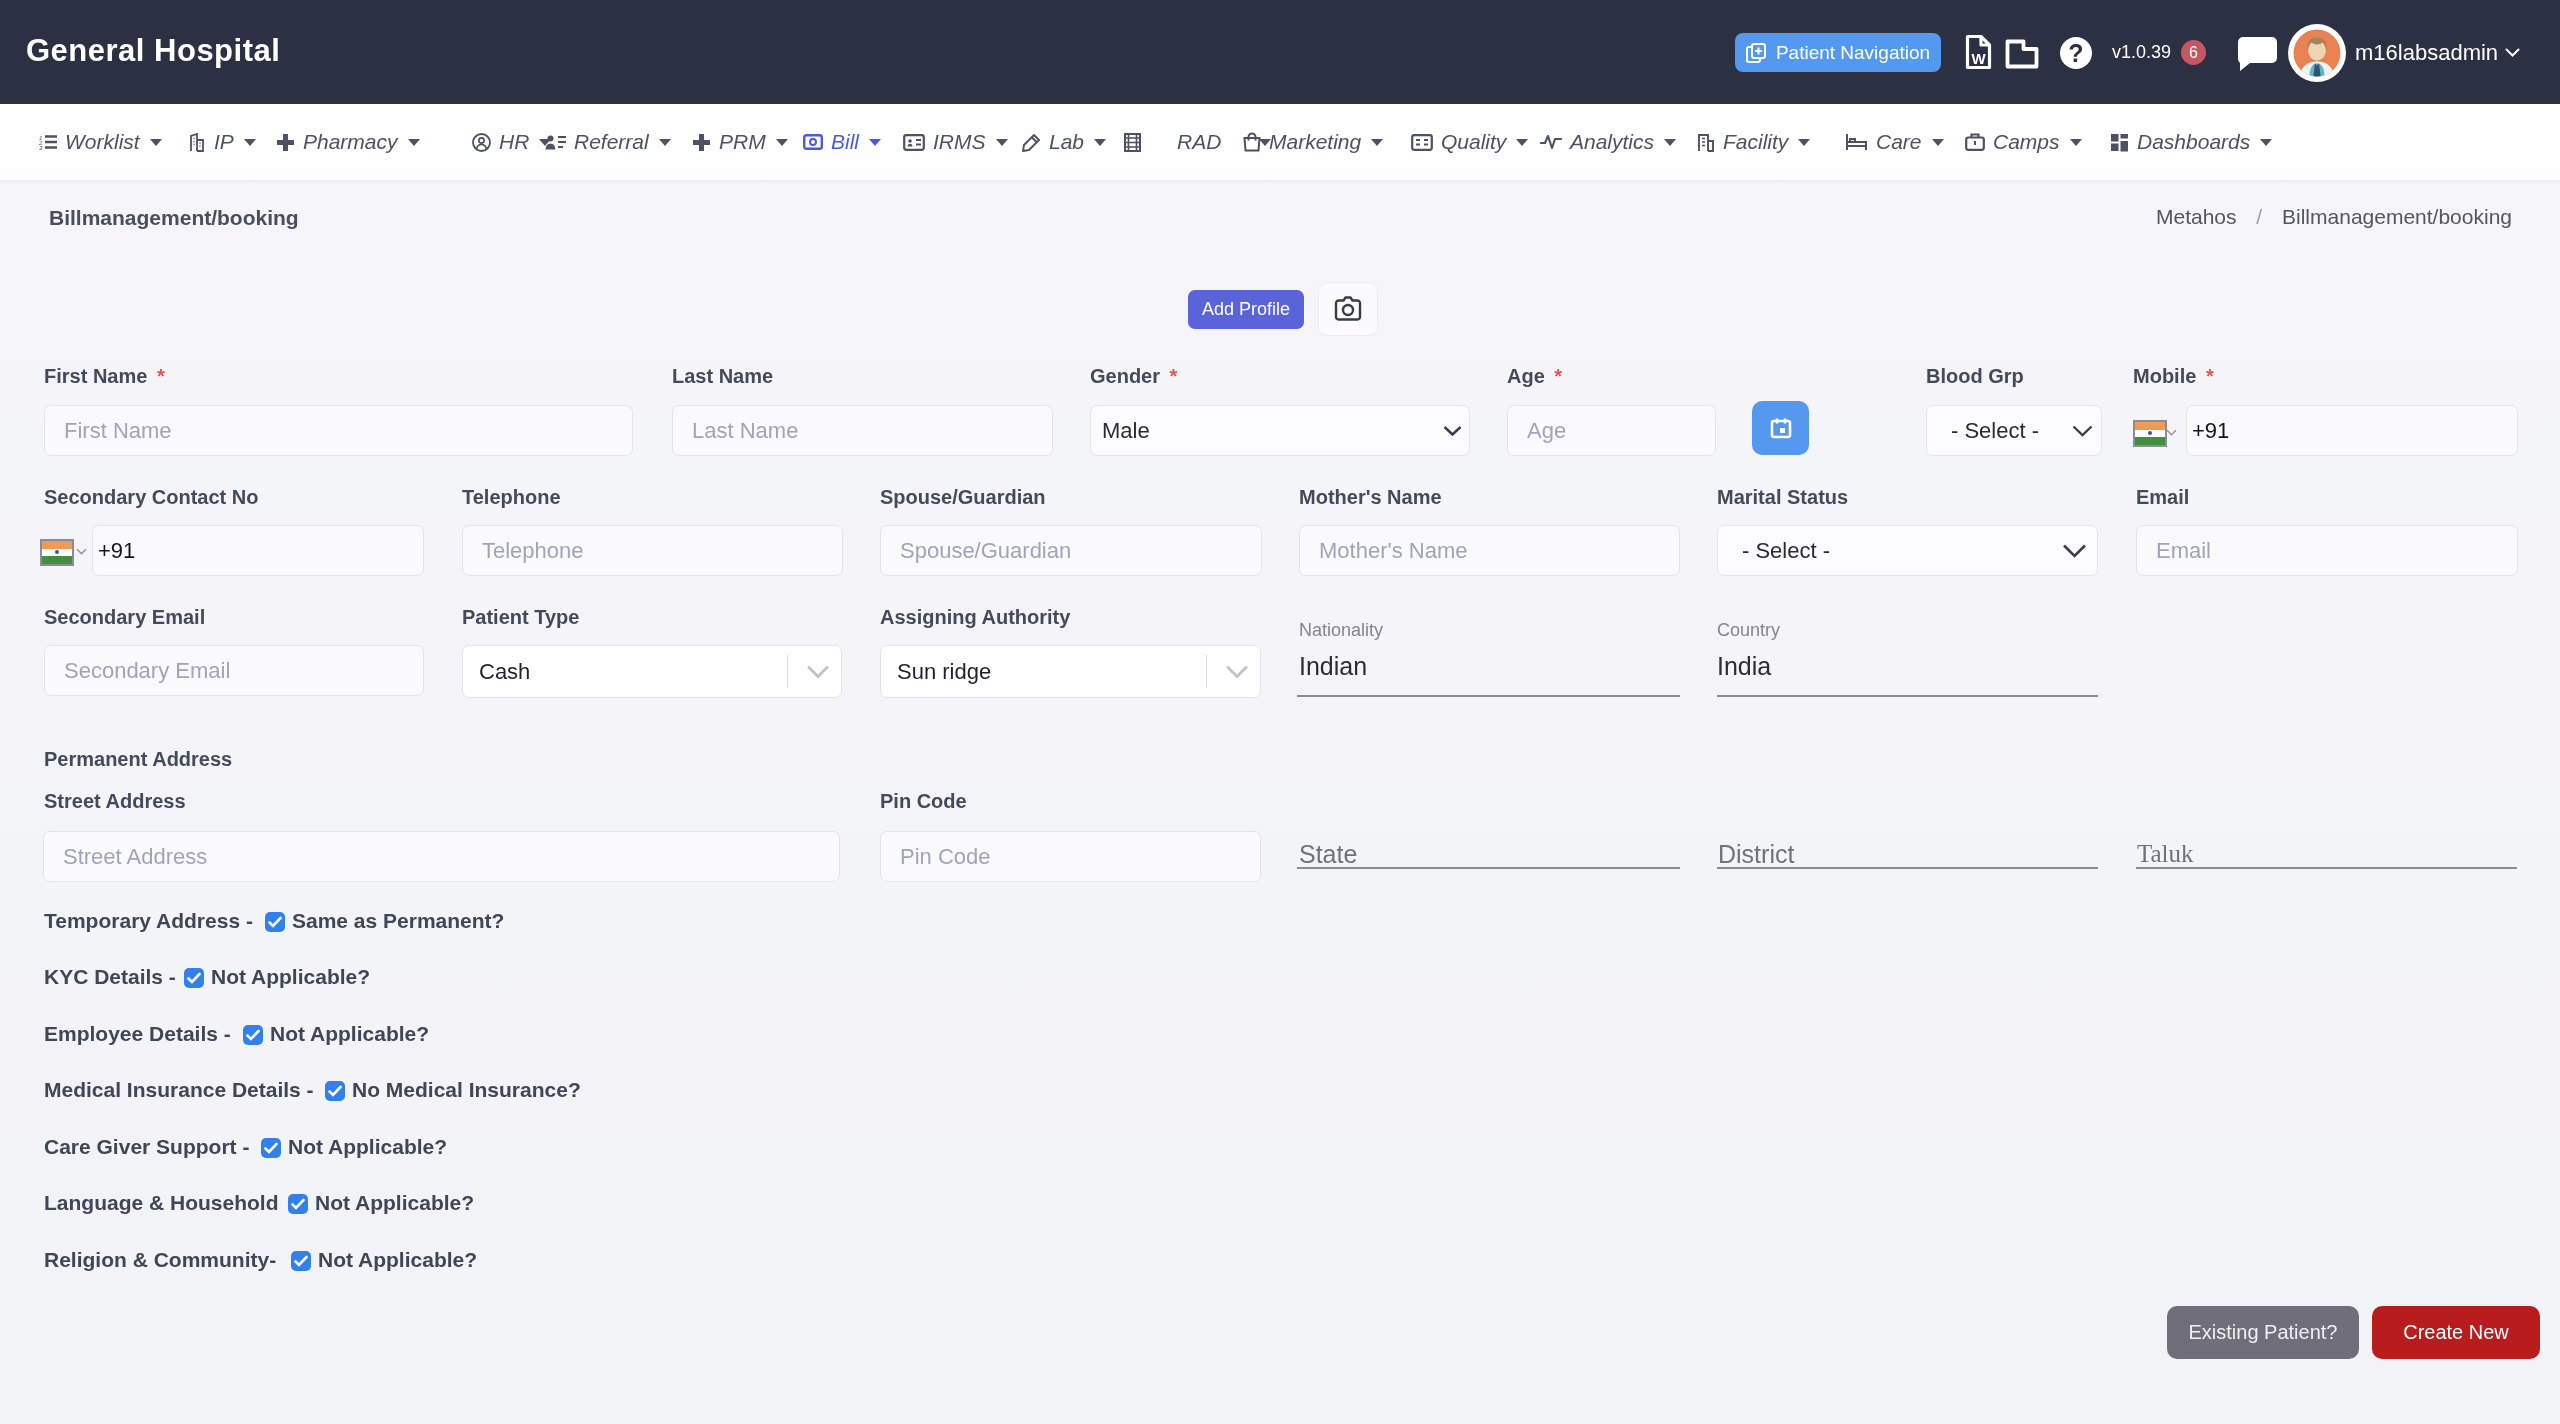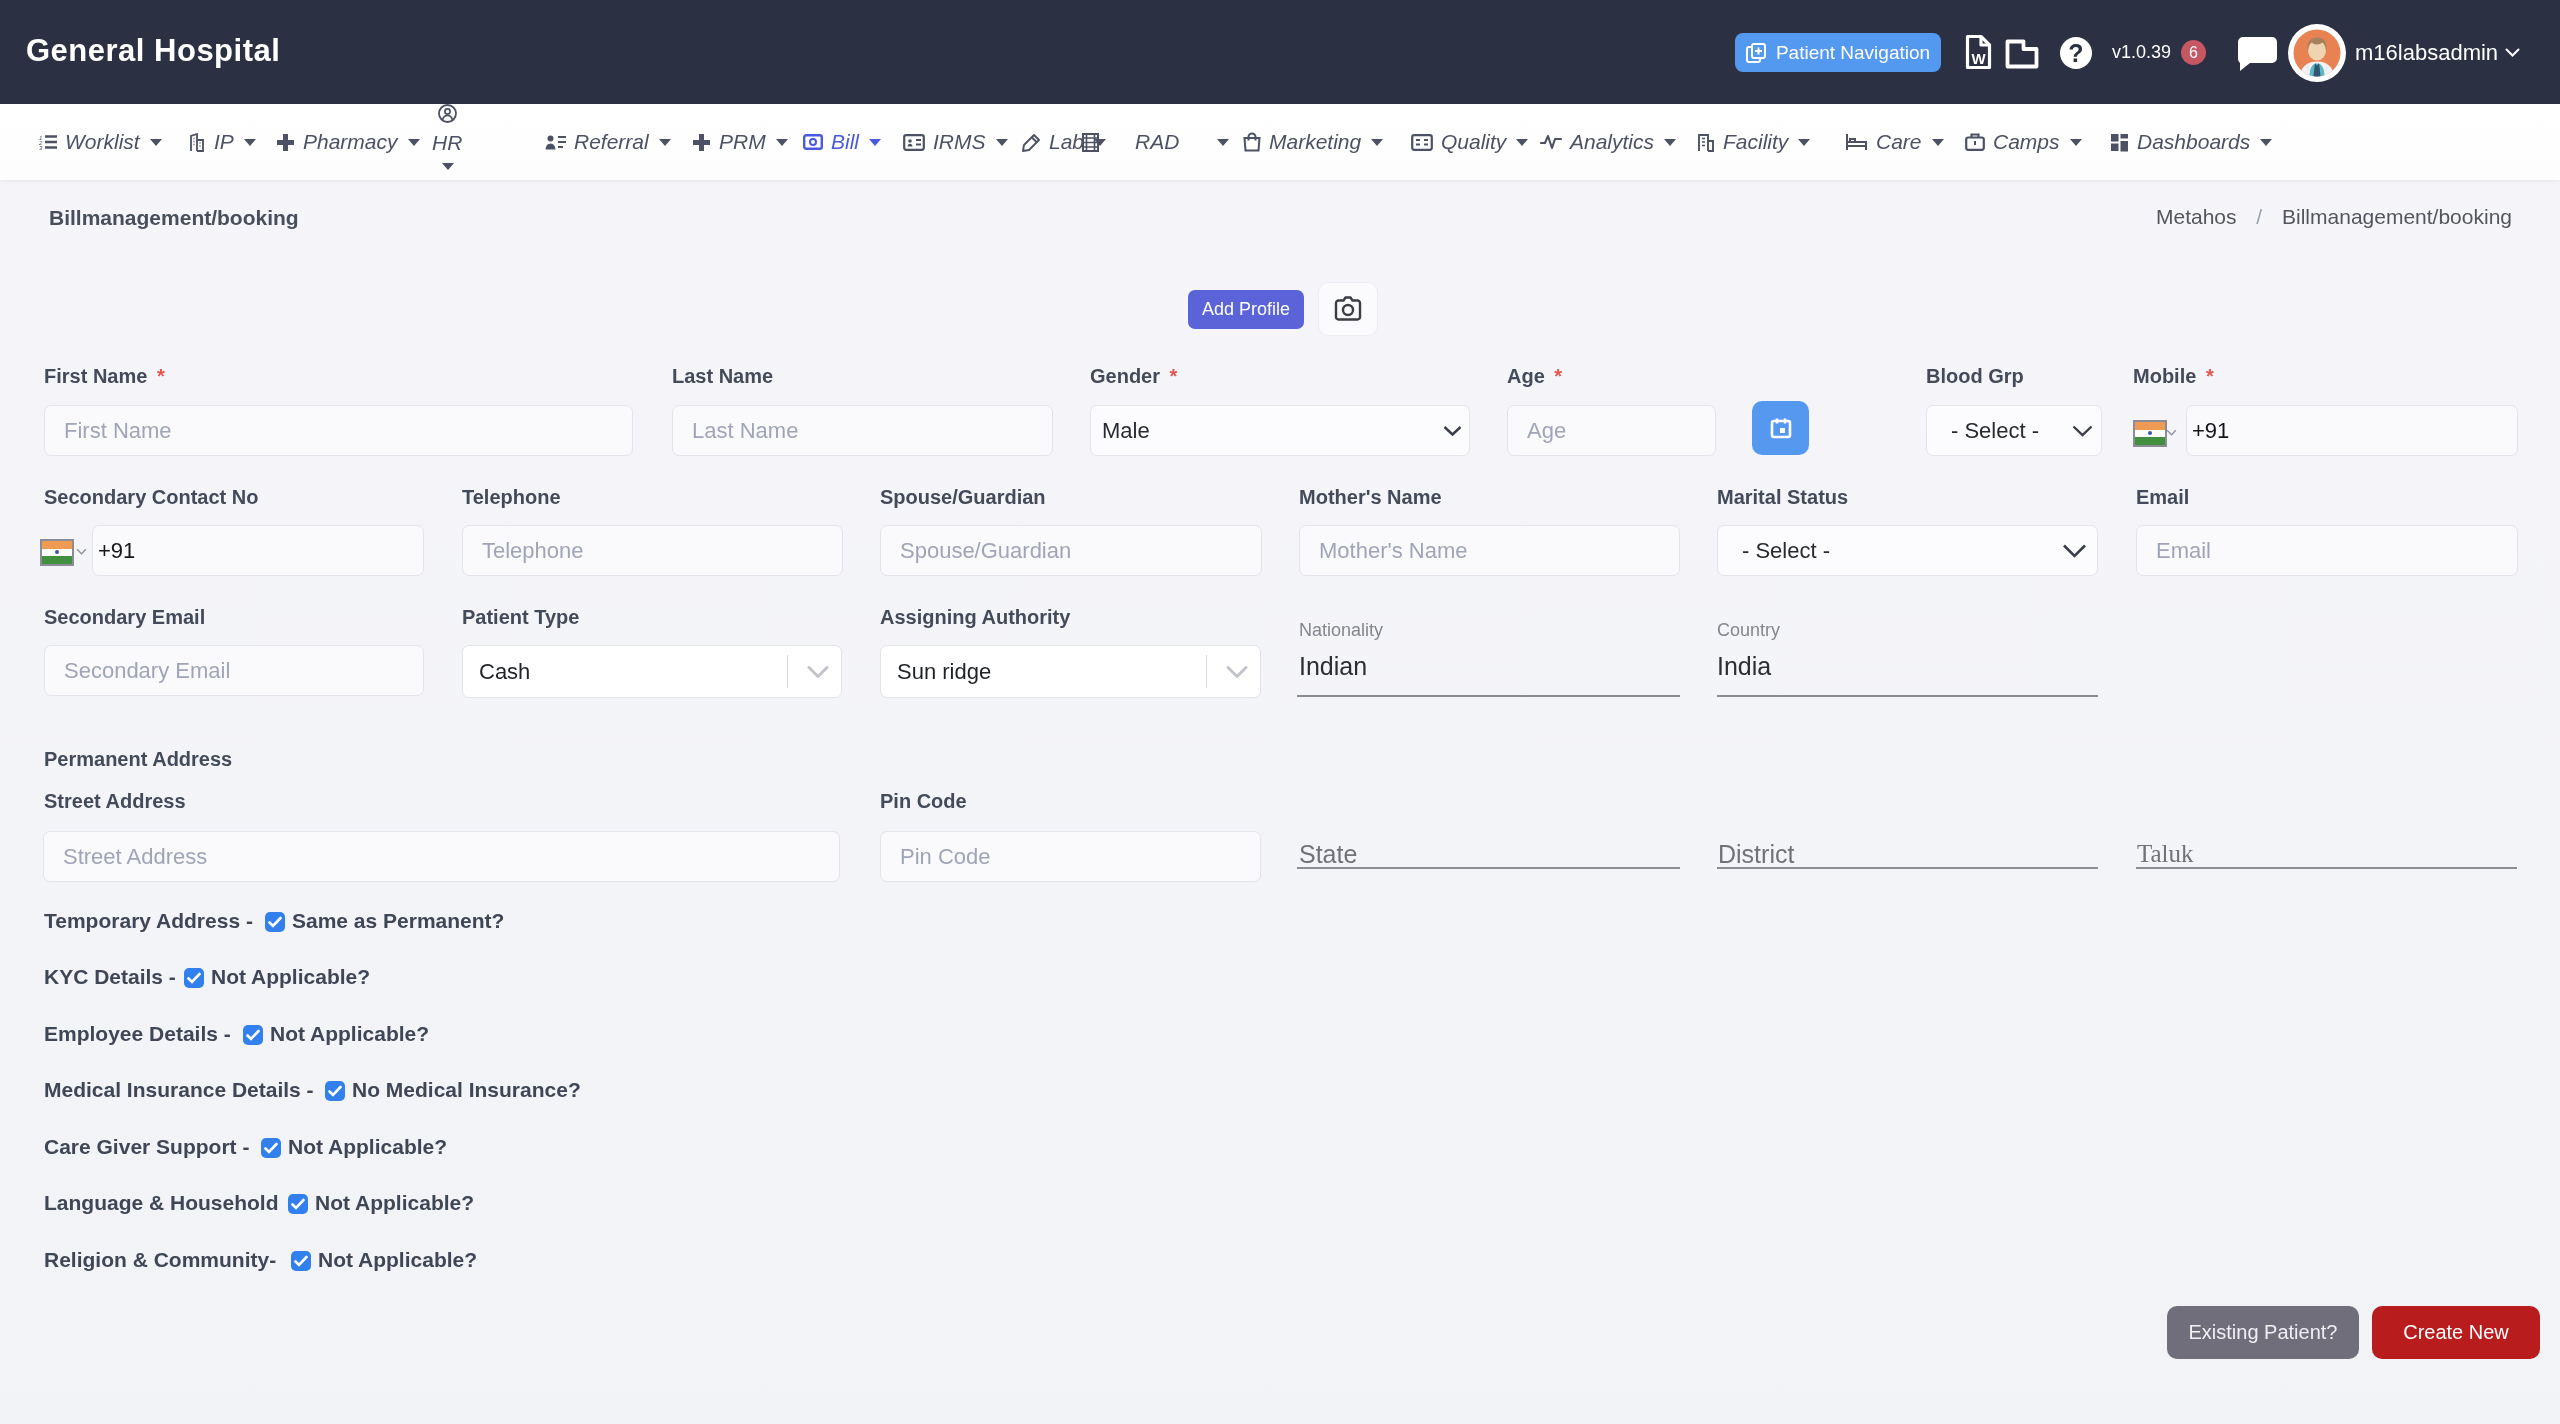--- a/index.html
+++ b/index.html
@@ -128,21 +128,21 @@
       <span>IP</span>
       <span class="caret"></span>
     </div>
 <div class="nitem" style="left:276px;">
       <svg width="19" height="19" viewBox="0 0 19 19">
         <path d="M9.5 1 v17 M1 9.5 h17" stroke="#4c5263" stroke-width="5"></path>
       </svg>
       <span>Pharmacy</span>
       <span class="caret"></span>
     </div>
-<div class="nitem" style="left:432px;flex-direction:column;">
+<div class="nitem" style="left:472px;">
       <svg width="19" height="19" viewBox="0 0 19 19">
         <circle cx="9.5" cy="9.5" r="8.5" fill="none" stroke="#4c5263" stroke-width="1.8"></circle>
         <circle cx="9.5" cy="7.5" r="2.6" fill="none" stroke="#4c5263" stroke-width="1.7"></circle>
         <path d="M4.5 16 q1 -4.5 5 -4.5 q4 0 5 4.5" fill="none" stroke="#4c5263" stroke-width="1.7"></path>
       </svg>
       <span>HR</span>
       <span class="caret"></span>
     </div>
 <div class="nitem" style="left:545px;">
       <svg width="21" height="17" viewBox="0 0 21 17">
@@ -180,21 +180,21 @@
       <span class="caret"></span>
     </div>
 <div class="nitem" style="left:1022px;">
       <svg width="19" height="19" viewBox="0 0 19 19">
         <path d="M12 2 l5 5 l-10 10 l-6 1 l1 -6 z" fill="none" stroke="#4c5263" stroke-width="1.9" stroke-linejoin="round"></path>
         <path d="M10 4.5 l4.5 4.5" stroke="#4c5263" stroke-width="1.9"></path>
       </svg>
       <span>Lab</span>
       <span class="caret"></span>
     </div>
-<div class="nitem" style="left:1082px;gap:36px;">
+<div class="nitem" style="left:1124px;gap:36px;">
       <svg width="17" height="19" viewBox="0 0 17 19">
         <rect x="1" y="1" width="15" height="17" fill="none" stroke="#4c5263" stroke-width="2"></rect>
         <path d="M4.5 1 v17 M12.5 1 v17" stroke="#4c5263" stroke-width="1.6"></path>
         <path d="M1 5 h16 M1 9.5 h16 M1 14 h16" stroke="#4c5263" stroke-width="1.6"></path>
       </svg>
       <span>RAD</span>
       <span class="caret"></span>
     </div>
 <div class="nitem" style="left:1243px;">
       <svg width="18" height="20" viewBox="0 0 18 20">

